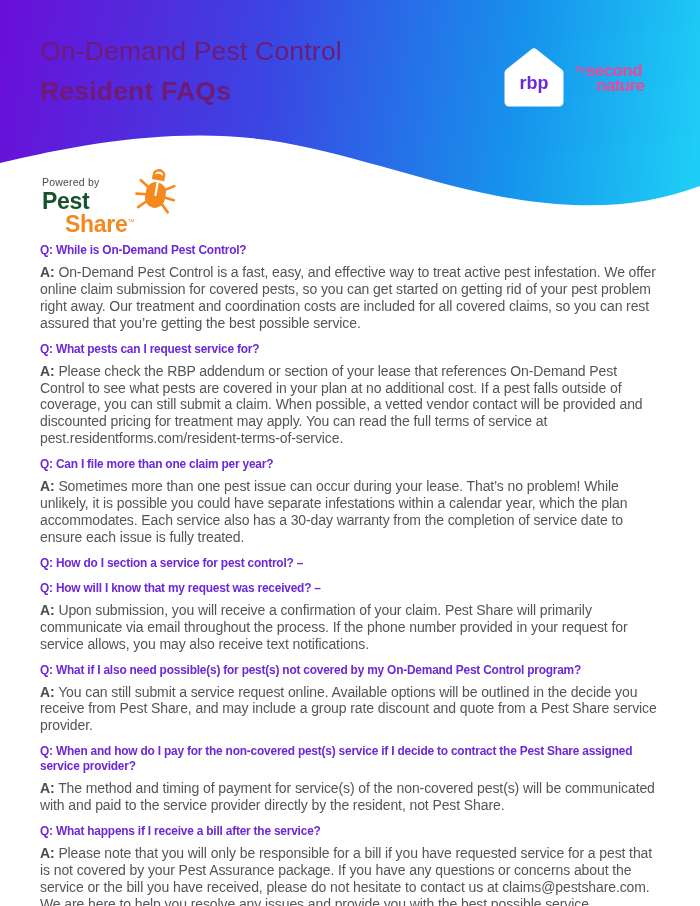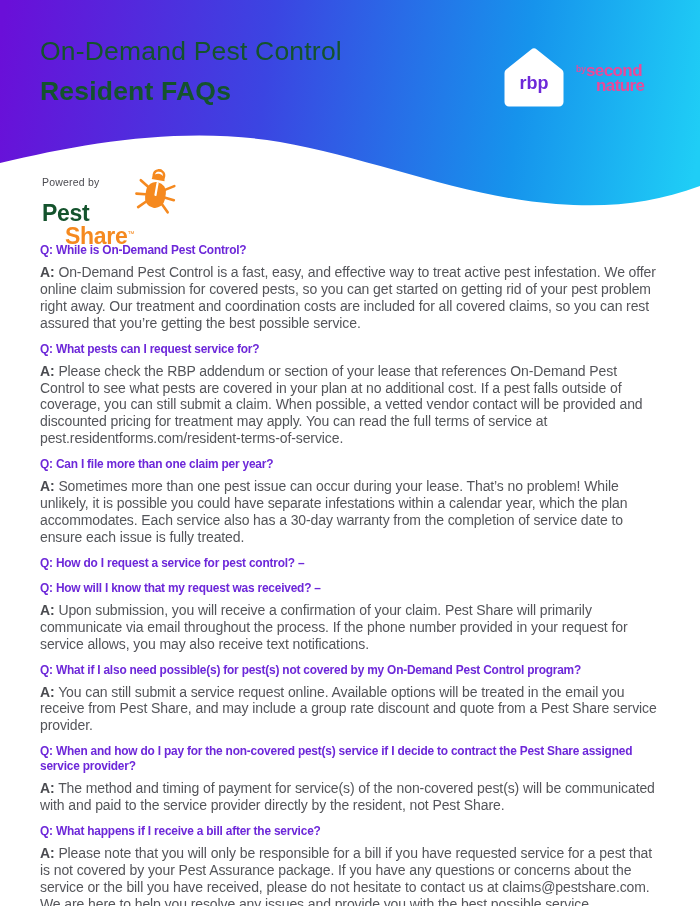--- a/index.html
+++ b/index.html
@@ -6,34 +6,34 @@
   html,body { background:#e9e9e9; }
   body { font-family:"Liberation Sans","DejaVu Sans",sans-serif; }
   .page {
     position:relative; width:700px; height:906px; margin:0 auto;
     background:#ffffff; overflow:hidden;
   }
 
   
   .header { position:absolute; top:0; left:0; width:700px; height:232px; }
   .header svg.wave { position:absolute; top:0; left:0; display:block; }
-  .title-block { position:absolute; top:36px; left:40px; color:#14532d; }
+  .title-block { position:absolute; top:36px; left:40px; color:#701a75; }
   .title-line1 { font-size:26.5px; font-weight:400; letter-spacing:0.2px; }
   .title-line2 { font-size:26.5px; font-weight:700; margin-top:9px; letter-spacing:0.2px; }
 
   .brand-cluster { position:absolute; top:45px; left:501px; display:flex; align-items:center; }
   .rbp-house { width:66px; height:70px; }
   .sn-block { position:relative; margin-left:10px; color:#ec4899; margin-top:-4px; }
   .sn-by { position:absolute; top:1px; left:-1px; font-size:8.5px; font-weight:700; opacity:0.95; }
   .sn-line1 { font-size:17px; font-weight:700; letter-spacing:-0.6px; margin-left:9px; line-height:15px; }
   .sn-line2 { font-size:17px; font-weight:700; letter-spacing:-0.6px; margin-left:19px; line-height:15px; }
 
   
   .powered { position:absolute; top:176px; left:42px; width:150px; }
-  .powered-by { font-size:10.5px; color:#4a4a50; letter-spacing:0.2px; margin-bottom:15px; }
+  .powered-by { font-size:10.5px; color:#4a4a50; letter-spacing:0.2px; margin-bottom:3px; }
   .ps-line1 { font-size:23px; font-weight:700; color:#14532d; letter-spacing:-0.3px; line-height:20px; }
   .ps-line2 { font-size:23px; font-weight:700; color:#f5891f; letter-spacing:-0.3px; line-height:20px; margin-left:23px; margin-top:1px; }
   .ps-tm { font-size:7px; vertical-align:8px; font-weight:400; }
   .beetle { position:absolute; left:93px; top:-8px; }
 
   
   .content { position:absolute; top:243px; left:40px; width:624px; }
   .qa { margin-bottom:10px; }
   .q {
     font-size:11.9px; font-weight:700; color:#6d28d9;
@@ -119,31 +119,31 @@
       <div class="q">Q: What pests can I request service for?</div>
       <p class="a"><b>A:</b> <span>Please check the RBP addendum or section of your lease that references On-Demand Pest Control to see what pests are covered in your plan at no additional cost. If a pest falls outside of coverage, you can still submit a claim. When possible, a vetted vendor contact will be provided and discounted pricing for treatment may apply. You can read the full terms of service at pest.residentforms.com/resident-terms-of-service.</span></p>
     </div>
 
     <div class="qa">
       <div class="q">Q: Can I file more than one claim per year?</div>
       <p class="a"><b>A:</b> <span>Sometimes more than one pest issue can occur during your lease. That’s no problem! While unlikely, it is possible you could have separate infestations within a calendar year, which the plan accommodates. Each service also has a 30-day warranty from the completion of service date to ensure each issue is fully treated.</span></p>
     </div>
 
     <div class="qa">
-      <div class="q">Q: How do I request a service for pest control? –</div>
+      <div class="q">Q: How do I section a service for pest control? –</div>
     </div>
 
     <div class="qa">
       <div class="q">Q: How will I know that my request was received? –</div>
       <p class="a"><b>A:</b> <span>Upon submission, you will receive a confirmation of your claim. Pest Share will primarily communicate via email throughout the process. If the phone number provided in your request for service allows, you may also receive text notifications.</span></p>
     </div>
 
     <div class="qa">
       <div class="q">Q: What if I also need possible(s) for pest(s) not covered by my On-Demand Pest Control program?</div>
-      <p class="a"><b>A:</b> <span>You can still submit a service request online. Available options will be treated in the email you receive from Pest Share, and may include a group rate discount and quote from a Pest Share service provider.</span></p>
+      <p class="a"><b>A:</b> <span>You can still submit a service request online. Available options will be outlined in the decide you receive from Pest Share, and may include a group rate discount and quote from a Pest Share service provider.</span></p>
     </div>
 
     <div class="qa">
       <div class="q">Q: When and how do I pay for the non-covered pest(s) service if I decide to contract the Pest Share assigned service provider?</div>
       <p class="a"><b>A:</b> <span>The method and timing of payment for service(s) of the non-covered pest(s) will be communicated with and paid to the service provider directly by the resident, not Pest Share.</span></p>
     </div>
 
     <div class="qa">
       <div class="q">Q: What happens if I receive a bill after the service?</div>
       <p class="a"><b>A:</b> <span>Please note that you will only be responsible for a bill if you have requested service for a pest that is not covered by your Pest Assurance package. If you have any questions or concerns about the service or the bill you have received, please do not hesitate to contact us at claims@pestshare.com. We are here to help you resolve any issues and provide you with the best possible service.</span></p>

